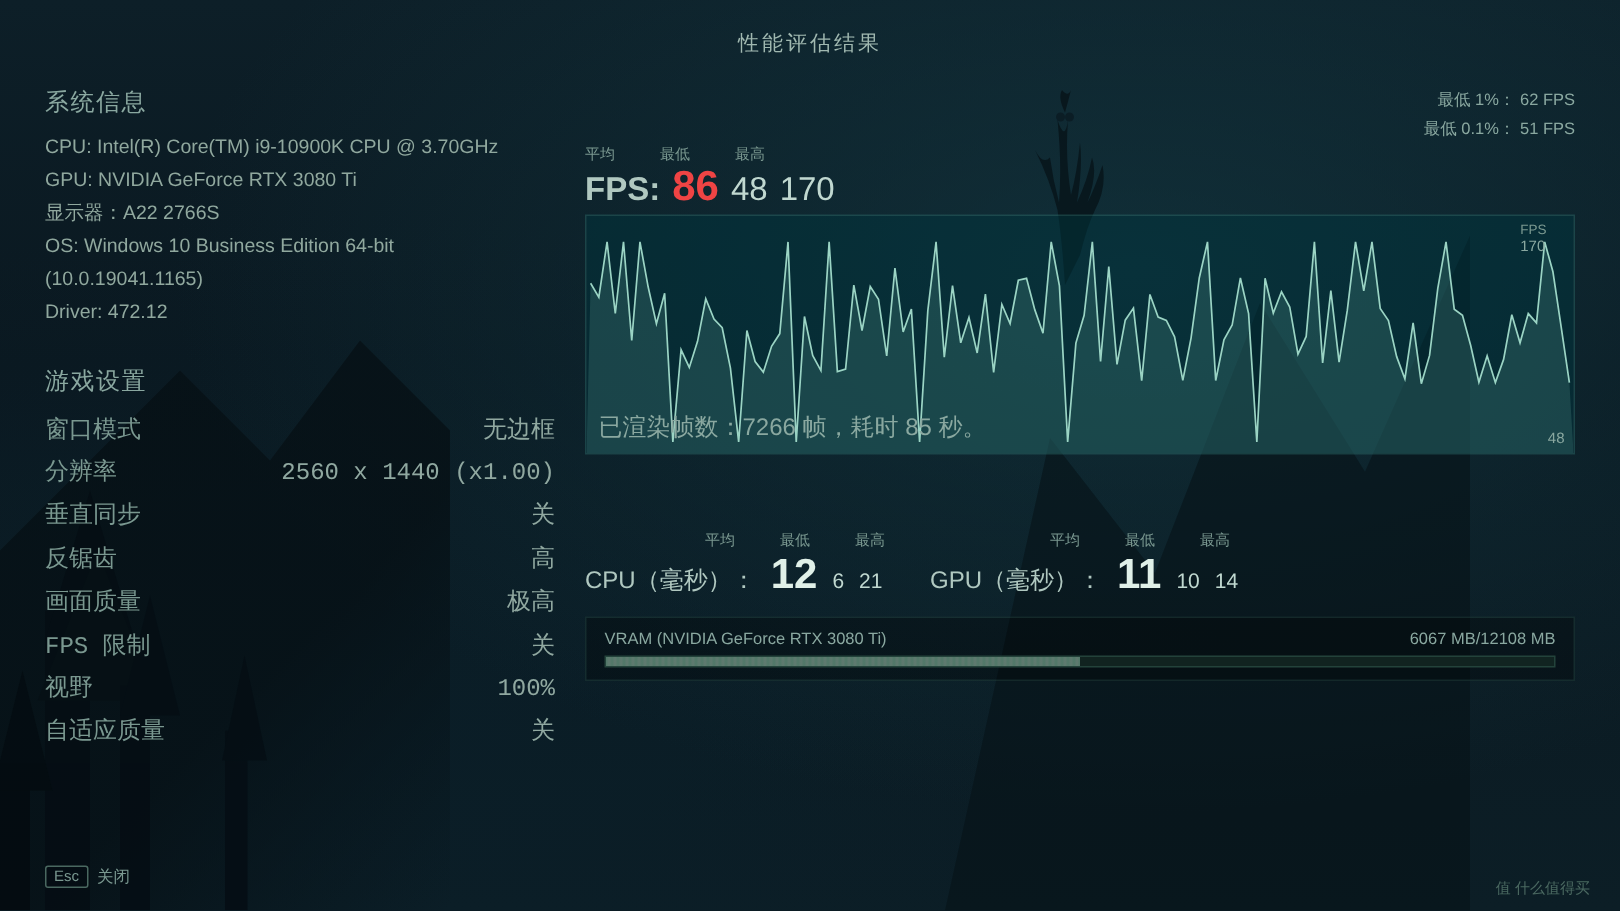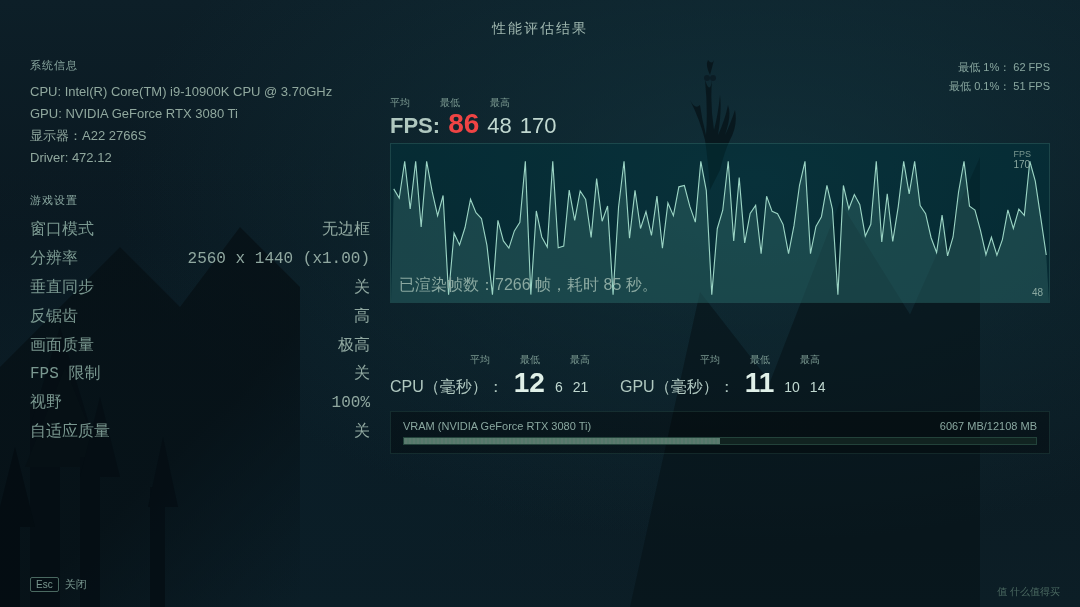--- a/index.html
+++ b/index.html
@@ -77,21 +77,21 @@
       height: calc(100% - 60px);
     }
 
     
     .left-panel {
       width: 340px;
       flex-shrink: 0;
     }
 
     .section-title {
-      font-size: 11px;
+      font-size: 16px;
       color: #8aa8a0;
       margin-bottom: 8px;
       letter-spacing: 1px;
     }
 
     .system-info {
       margin-bottom: 24px;
     }
 
     .info-line {
@@ -362,20 +362,21 @@
 
   <div class="main-layout">
 
     <div class="left-panel">
 
       <div class="system-info">
         <div class="section-title">系统信息</div>
         <div class="info-line">CPU:  Intel(R) Core(TM) i9-10900K CPU @ 3.70GHz</div>
         <div class="info-line">GPU: NVIDIA GeForce RTX 3080 Ti</div>
         <div class="info-line">显示器：A22 2766S</div>
+        <div class="info-line">OS: Windows 10 Business Edition 64-bit (10.0.19041.1165)</div>
         <div class="info-line">Driver: 472.12</div>
       </div>
 
       <div class="game-settings">
         <div class="section-title">游戏设置</div>
         <div class="settings-table" id="settings-rows">
         <div class="setting-row">
               <span>窗口模式</span>
               <span class="setting-value">无边框</span>
             </div>

